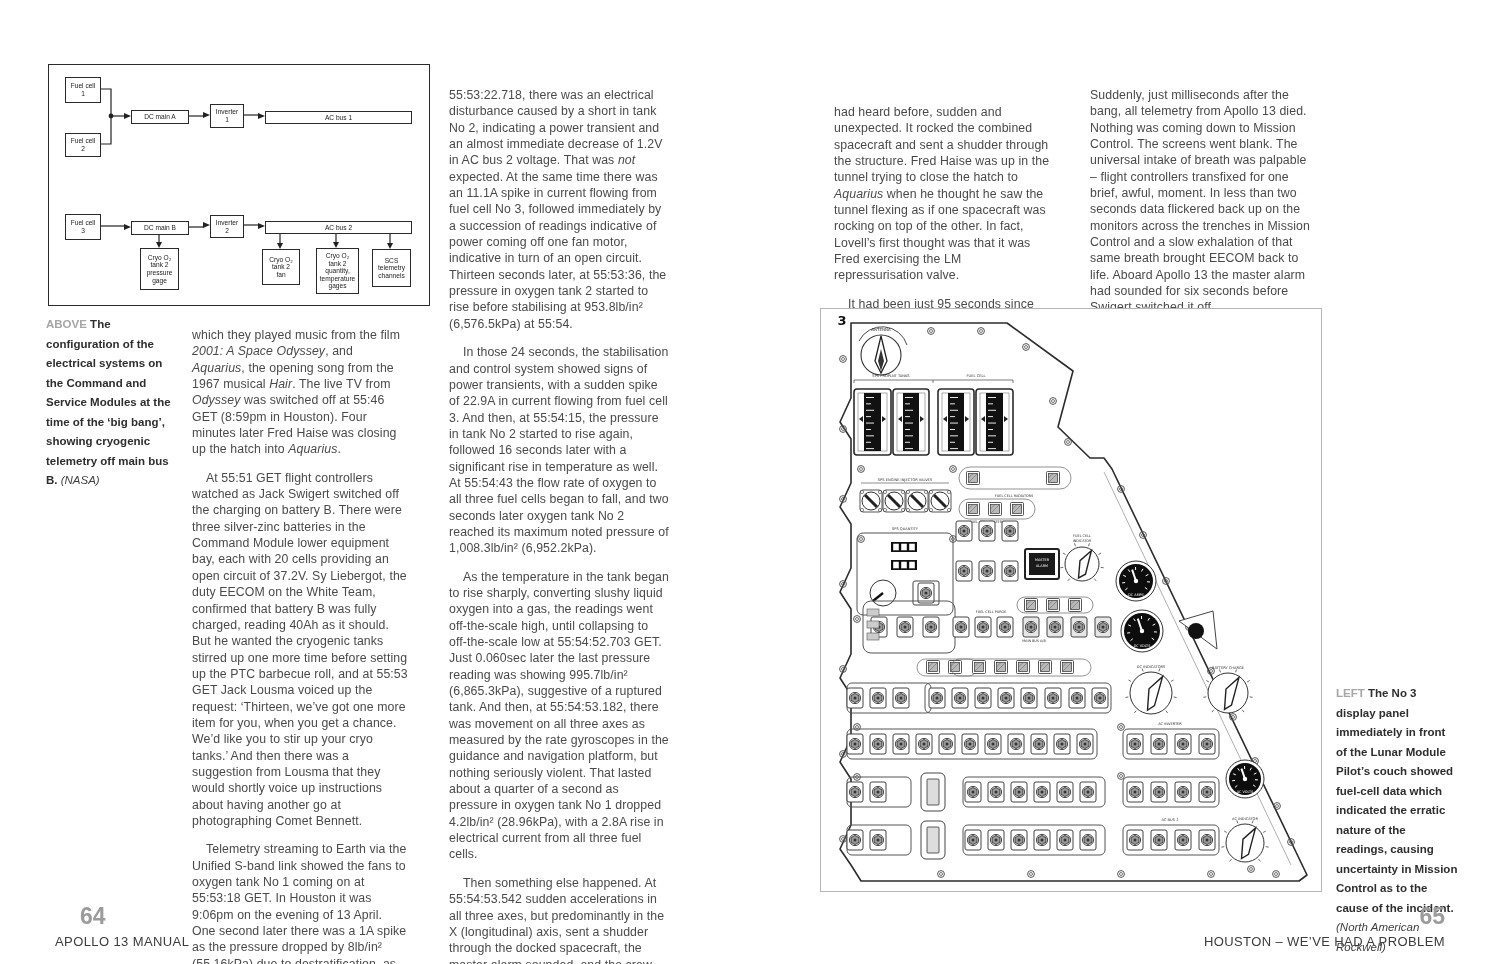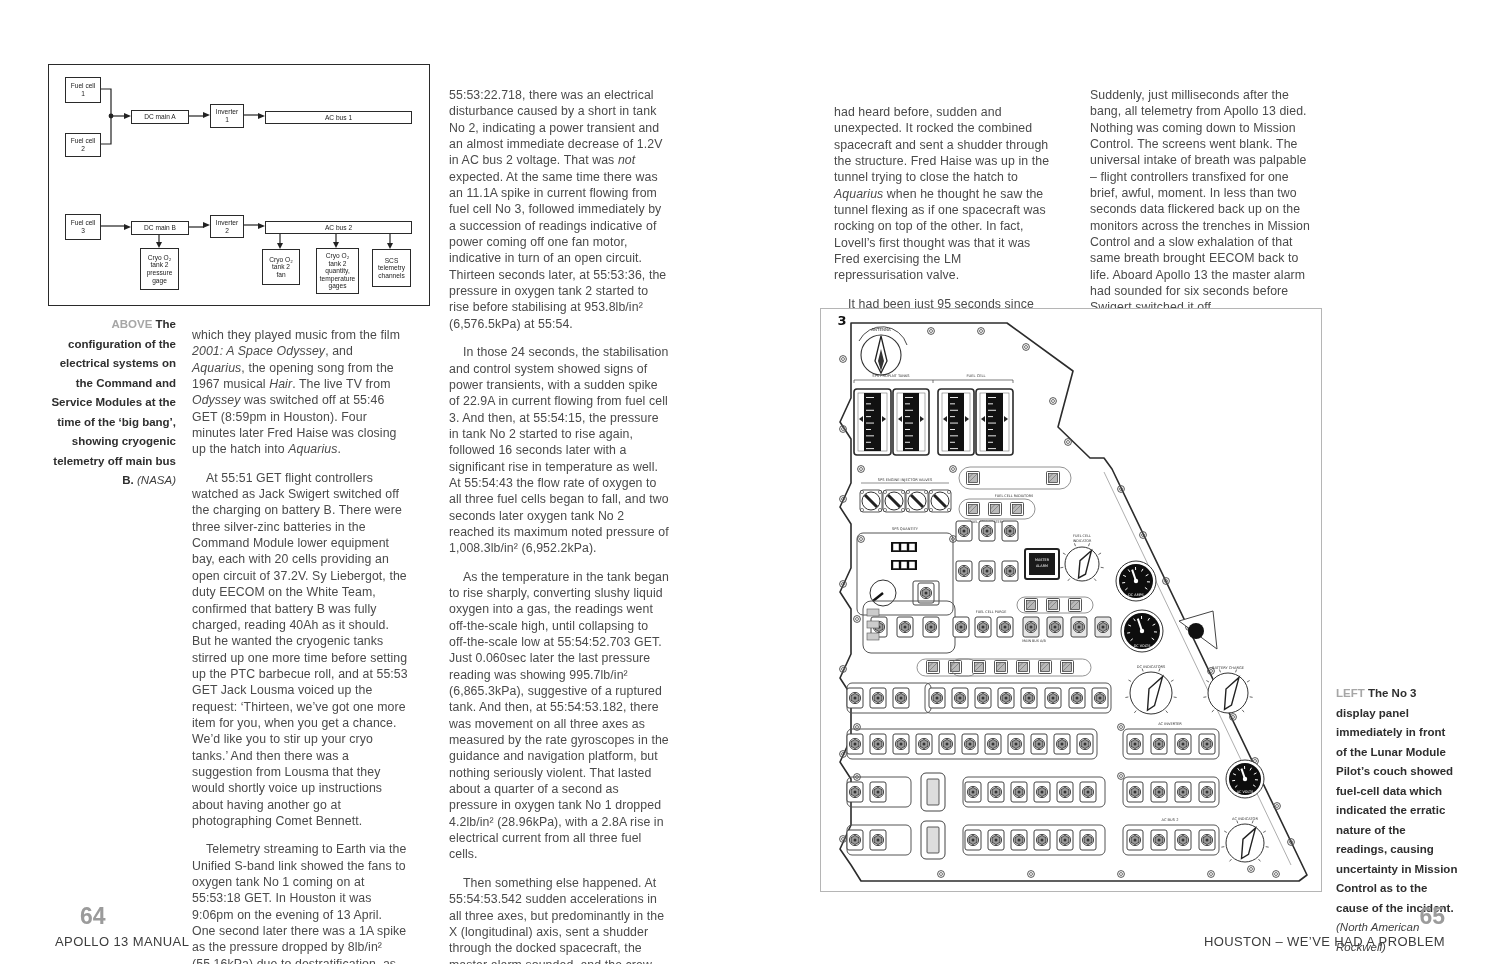--- a/index.html
+++ b/index.html
@@ -7,21 +7,21 @@
         font-family:"Liberation Sans","DejaVu Sans",sans-serif;color:#3b3b3b;}
   
   .textcol{position:absolute;font-size:12.3px;line-height:16.35px;letter-spacing:.1px;color:#4a4a4a;}
   .textcol p{margin:12px;text-indent:14px;}
   .textcol p:first-child{text-indent:0;}
   .textcol i{font-style:italic;}
   
   .caption{position:absolute;font-weight:bold;font-size:11.5px;line-height:19.5px;color:#2e2e2e;}
   .caption .tag{color:#a6a6a6;}
   .caption i{font-style:italic;font-weight:normal;color:#3f3f3f;}
-  .cap-right{text-align:right;}
+  .cap-right{}
   
   .diagram{position:absolute;left:48px;top:64px;width:380px;height:240px;border:1.5px solid #2a2a2a;background:#fff;}
   .dbox{position:absolute;border:1.4px solid #2a2a2a;background:#fff;display:flex;align-items:center;justify-content:center;
         text-align:center;font-size:6.6px;line-height:7.6px;color:#222;white-space:pre-line;}
   .dsvg{position:absolute;left:0;top:0;}
   
   .panelfig{position:absolute;left:820px;top:308px;width:500px;height:582px;border:1px solid #b5b5b5;background:#fff;}
   
   .folio{position:absolute;font-size:23px;font-weight:bold;color:#9b9b9b;}
   .runfoot{position:absolute;font-size:13px;font-weight:normal;letter-spacing:.4px;color:#3c3c3c;}

